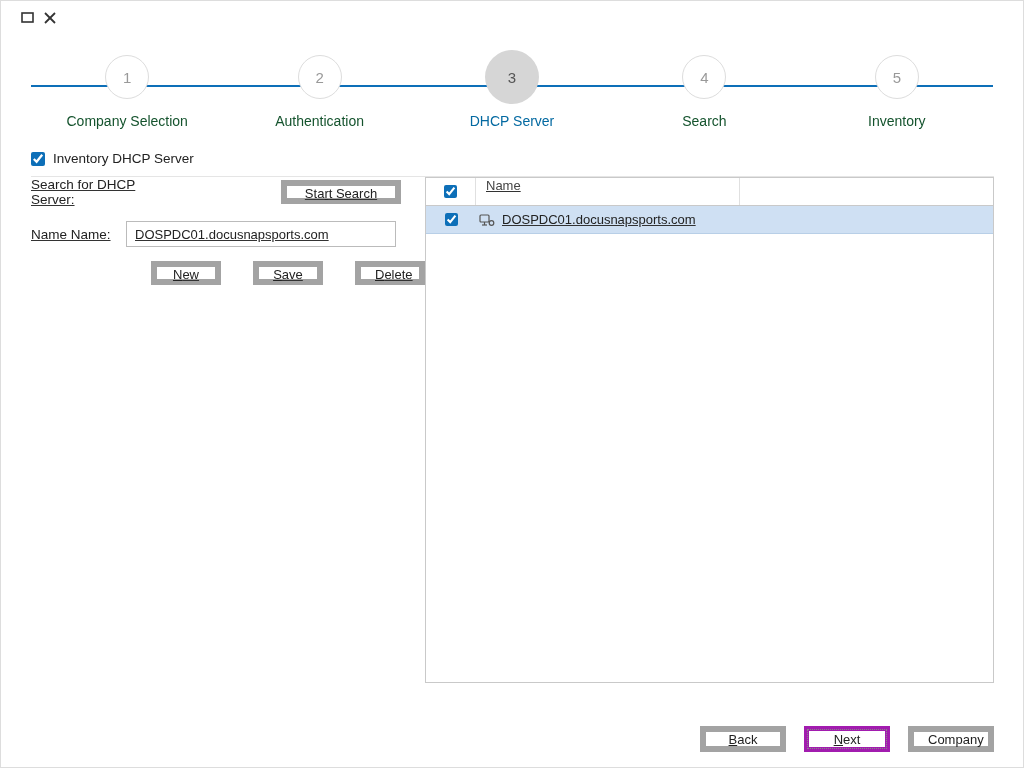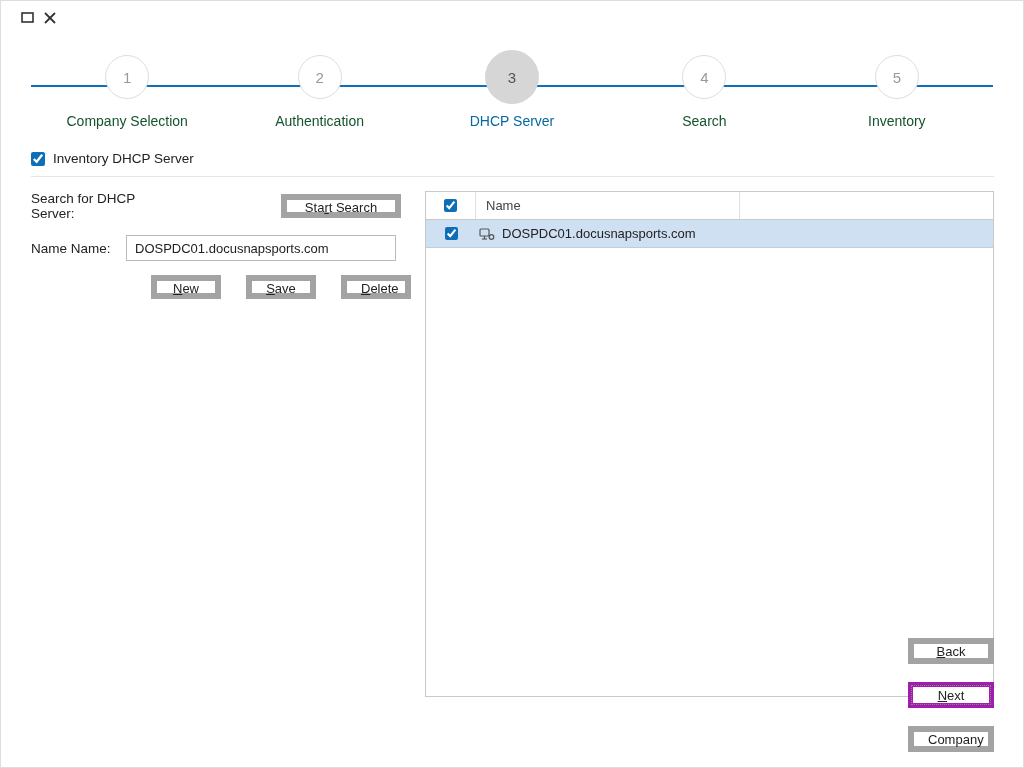--- a/index.html
+++ b/index.html
@@ -101,22 +101,22 @@
     padding-bottom: 10px;
     border-bottom: 1px solid #e5e5e5;
   }
   .check-row input[type="checkbox"] {
     width: 14px; height: 14px;
     accent-color: #0d6fb8;
   }
   .check-row label { font-size: 13.5px; color: #222; }
   .body {
     display: flex;
-    margin-top: 14px;
     gap: 24px;
+    text-decoration: underline;
   }
   .left {
     width: 370px;
     flex-shrink: 0;
   }
   .row {
     display: flex;
     align-items: center;
     margin-bottom: 14px;
   }
@@ -143,21 +143,21 @@
     border: 1px solid #bbb;
     padding: 0 8px;
     font-family: inherit;
     font-size: 13px;
     color: #222;
     width: 270px;
     background: #fff;
   }
   .btnrow {
     display: flex;
-    gap: 25px;
+    gap: 32px;
     margin-left: 120px;
   }
   .right {
     flex: 1;
     border: 1px solid #c9c9c9;
     height: 506px;
     background: #fff;
     overflow: hidden;
   }
   .thead {
@@ -171,21 +171,20 @@
   .thead .col-check {
     width: 50px;
     display: flex;
     align-items: center;
     justify-content: center;
     border-right: 1px solid #e0e0e0;
   }
   .thead .col-name {
     flex: 1;
     display: flex;
-    align-items: center;
     padding-left: 10px;
     border-right: 1px solid #e0e0e0;
     max-width: 300px;
   }
   .thead .col-rest {
     flex: 1;
   }
   .trow {
     display: flex;
     height: 28px;
@@ -210,21 +209,20 @@
   .trow .col-name {
     flex: 1;
     padding-left: 4px;
   }
   .footer {
     position: absolute;
     bottom: 16px;
     right: 30px;
     display: flex;
     gap: 18px;
-    flex-direction: column;
   }
   .footer .btn { width: 86px; height: 26px; }
   .footer .btn.primary {
     outline: 1px dotted #888;
     outline-offset: -4px;
     border: 5px solid #a21caf;
   }
   .svgicon { width: 16px; height: 16px; }
 </style>
 </head>

